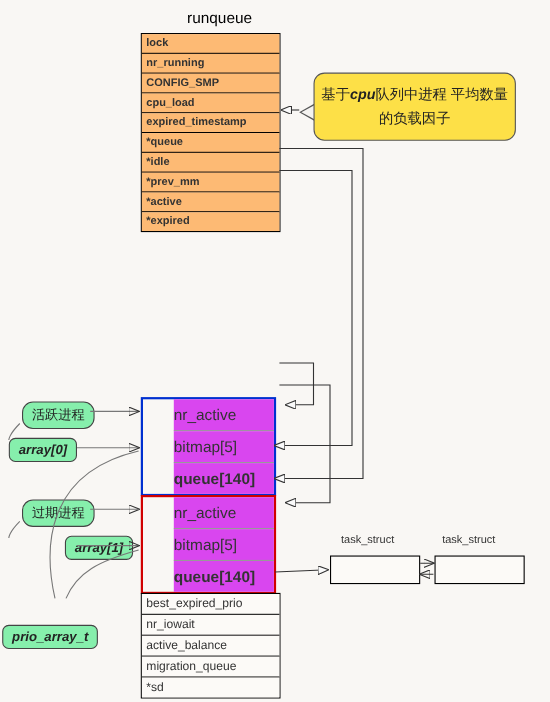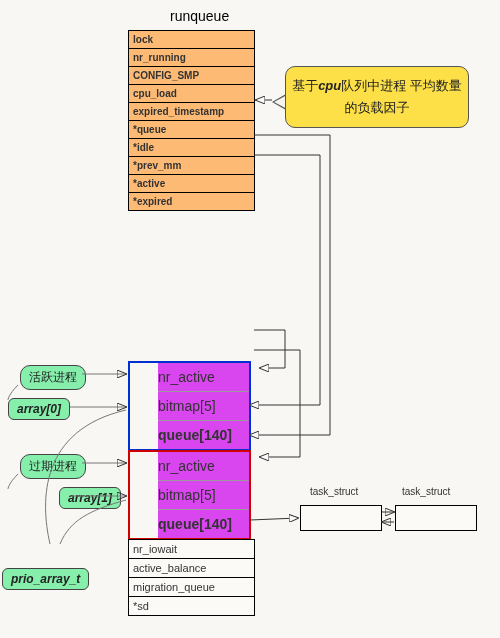--- a/index.html
+++ b/index.html
@@ -158,20 +158,21 @@
   <div class="acell">queue[140]</div>
 </div>
 
 <div class="array-box red">
   <div class="acell">nr_active</div>
   <div class="acell">bitmap[5]</div>
   <div class="acell">queue[140]</div>
 </div>
 
 <div class="lower-table">
+  <div class="cell">best_expired_prio</div>
   <div class="cell">nr_iowait</div>
   <div class="cell">active_balance</div>
   <div class="cell">migration_queue</div>
   <div class="cell">*sd</div>
 </div>
 
 <div class="bubble" style="top:365px; left:20px;">活跃进程</div>
 <div class="bubble bold-bubble" style="top:398px; left:8px;">array[0]</div>
 <div class="bubble" style="top:454px; left:20px;">过期进程</div>
 <div class="bubble bold-bubble" style="top:487px; left:20px;margin-left:39px;">array[1]</div>

